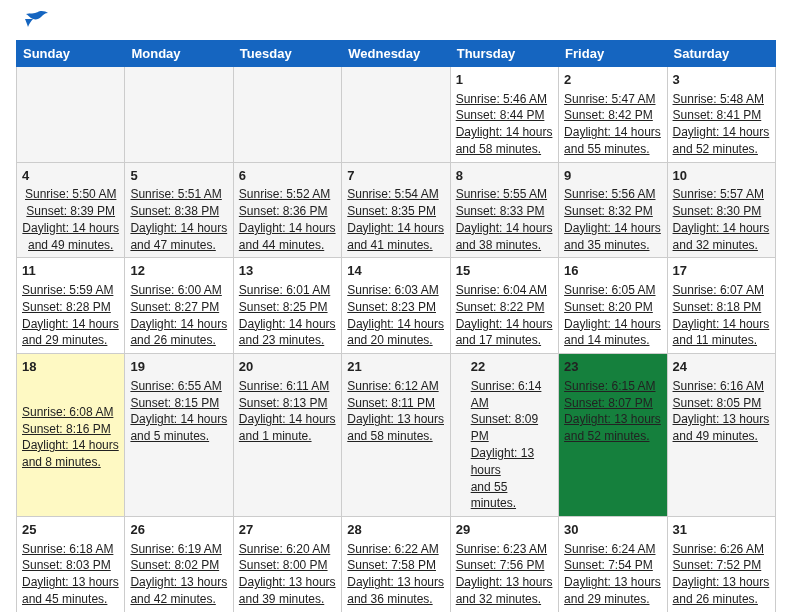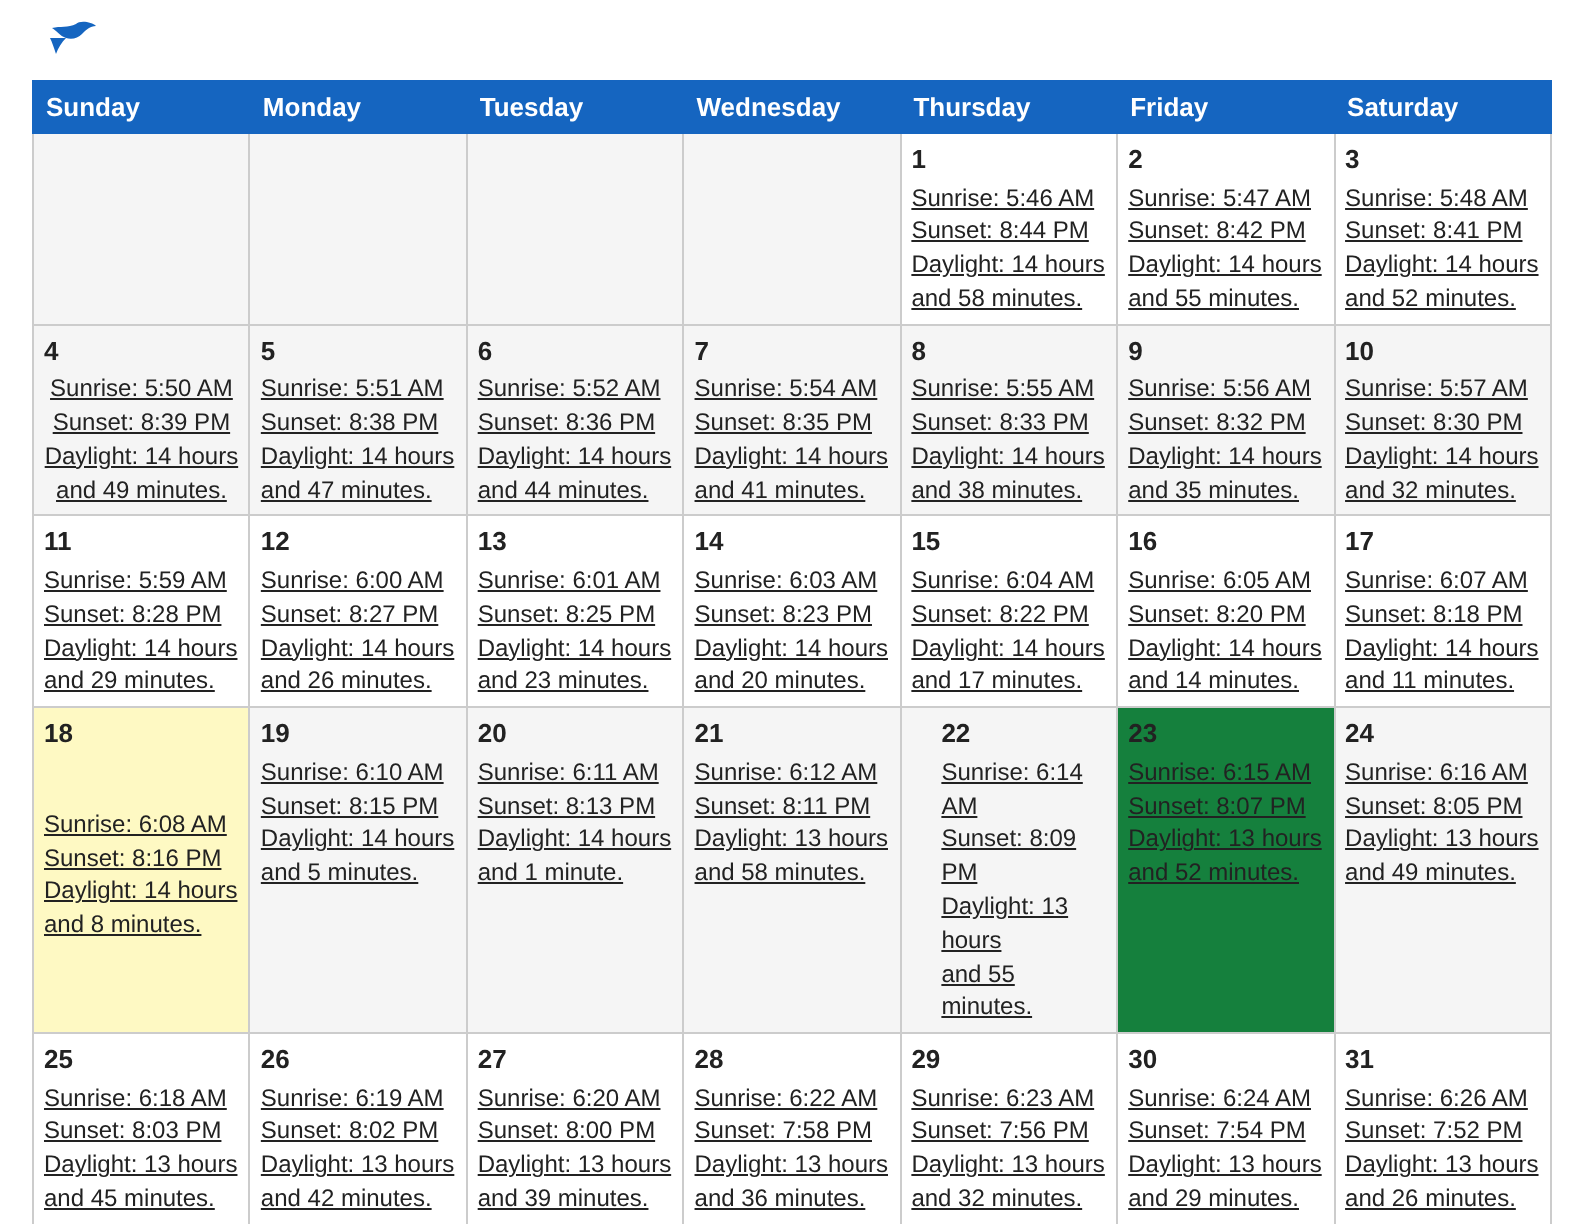--- a/index.html
+++ b/index.html
@@ -253,21 +253,21 @@
       <tr>
         <td style="background: #fef9c3;">
           <span class="day-num">18</span>
           <div class="cell-content" style="white-space: pre-line; margin-top: 28px;">Sunrise: 6:08 AM
 Sunset: 8:16 PM
 Daylight: 14 hours
 and 8 minutes.</div>
         </td>
         <td style="background: rgb(245, 245, 245);">
           <span class="day-num">19</span>
-          <div class="cell-content" style="white-space: pre-line;">Sunrise: 6:10 AM
+          <div class="cell-content" style="white-space: pre-line;">Sunrise: 6:55 AM
 Sunset: 8:15 PM
 Daylight: 14 hours
 and 5 minutes.</div>
         </td>
         <td style="background: rgb(245, 245, 245);">
           <span class="day-num">20</span>
           <div class="cell-content" style="white-space: pre-line;">Sunrise: 6:11 AM
 Sunset: 8:13 PM
 Daylight: 14 hours
 and 1 minute.</div>

